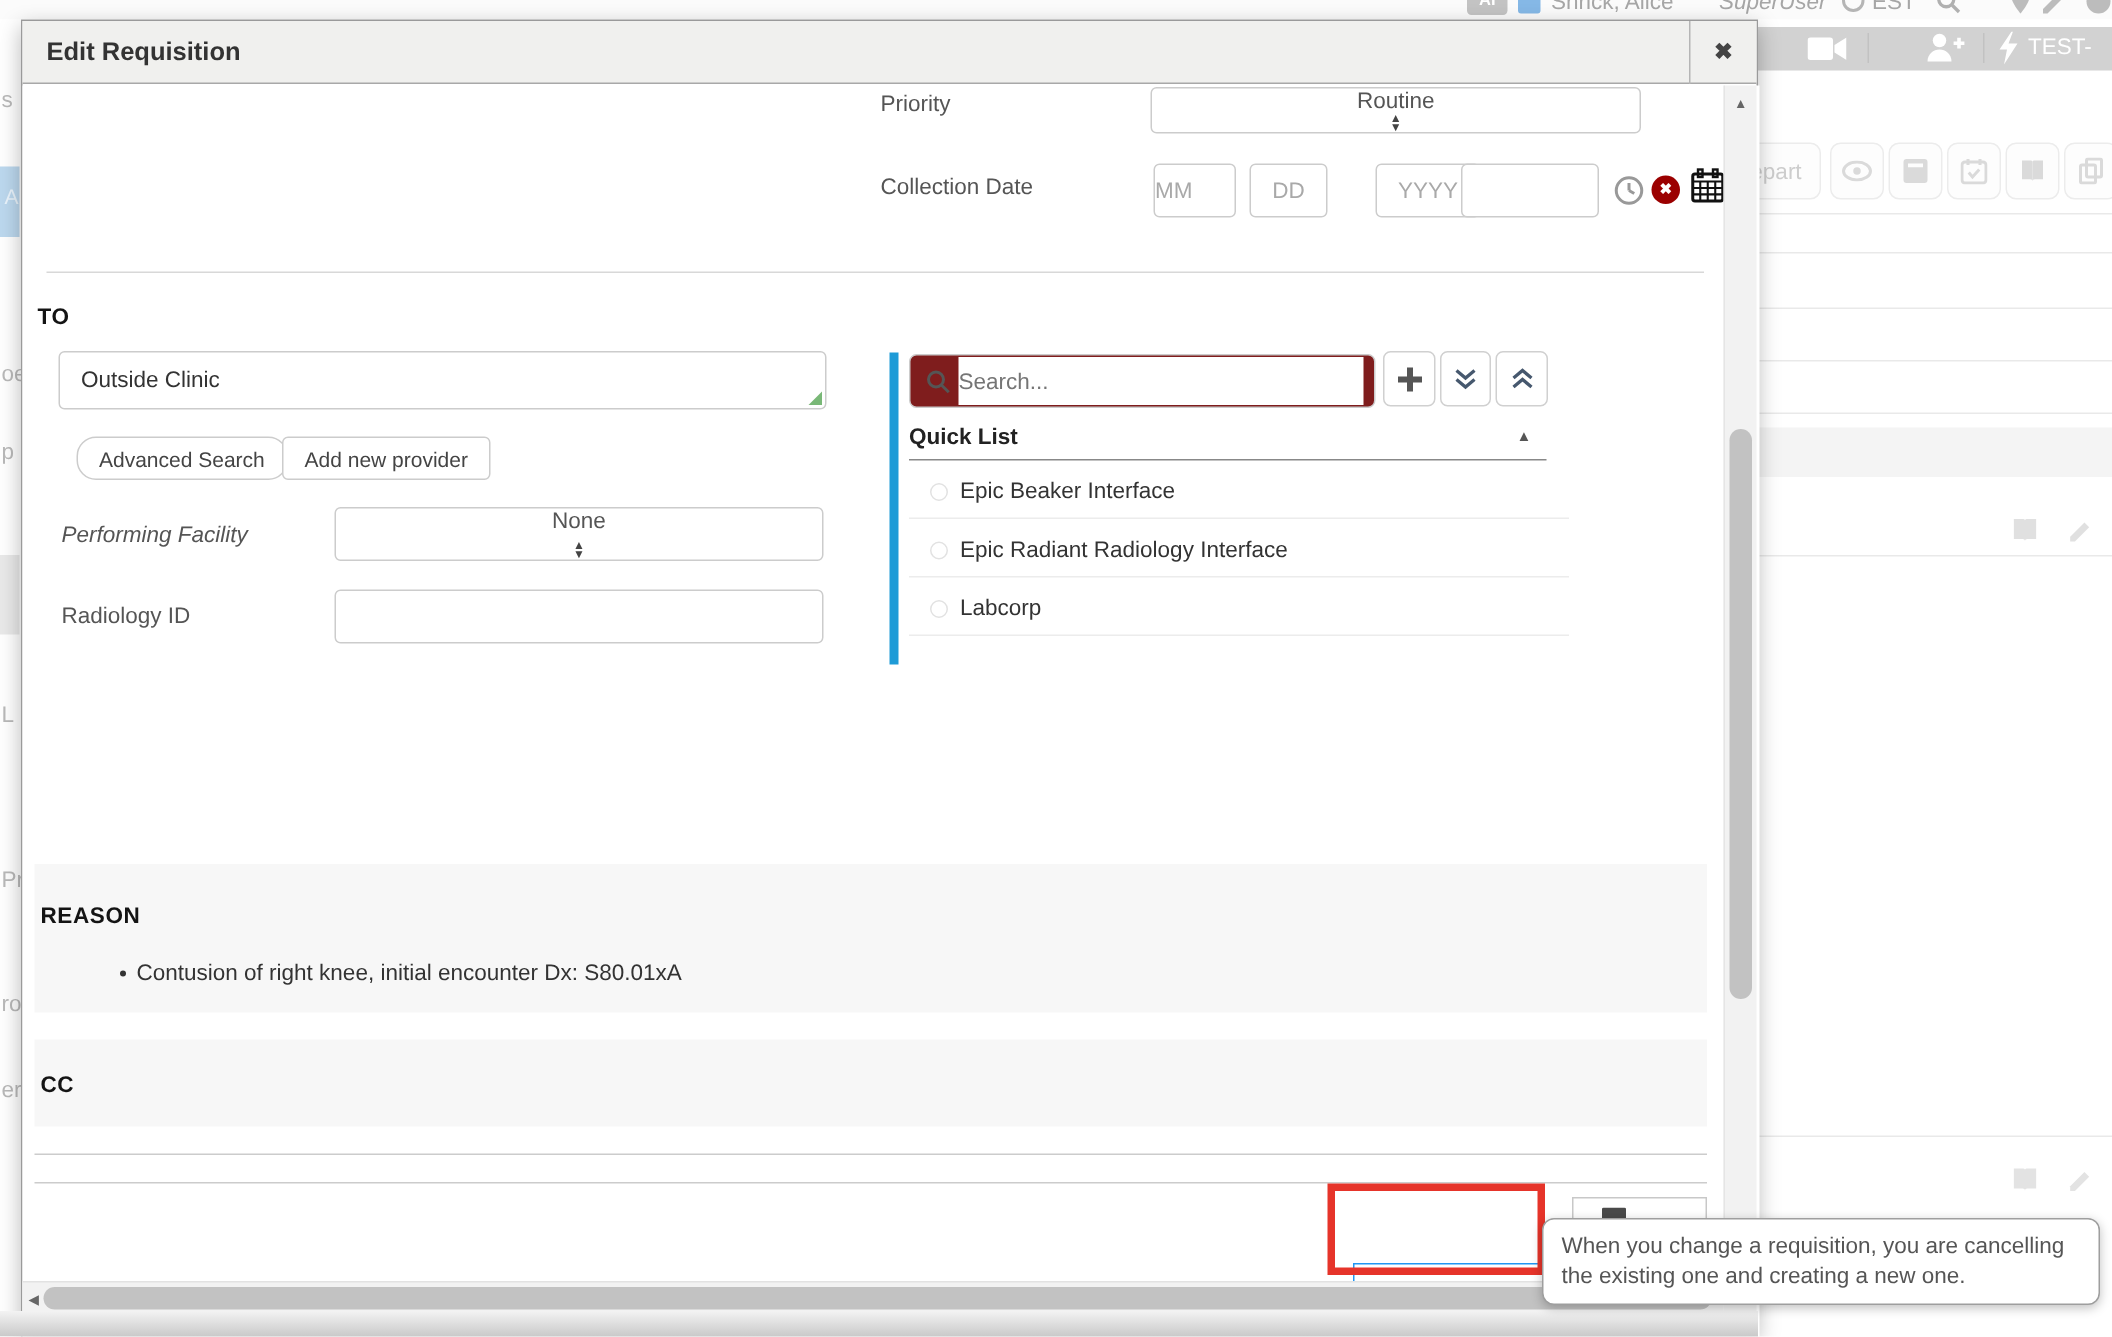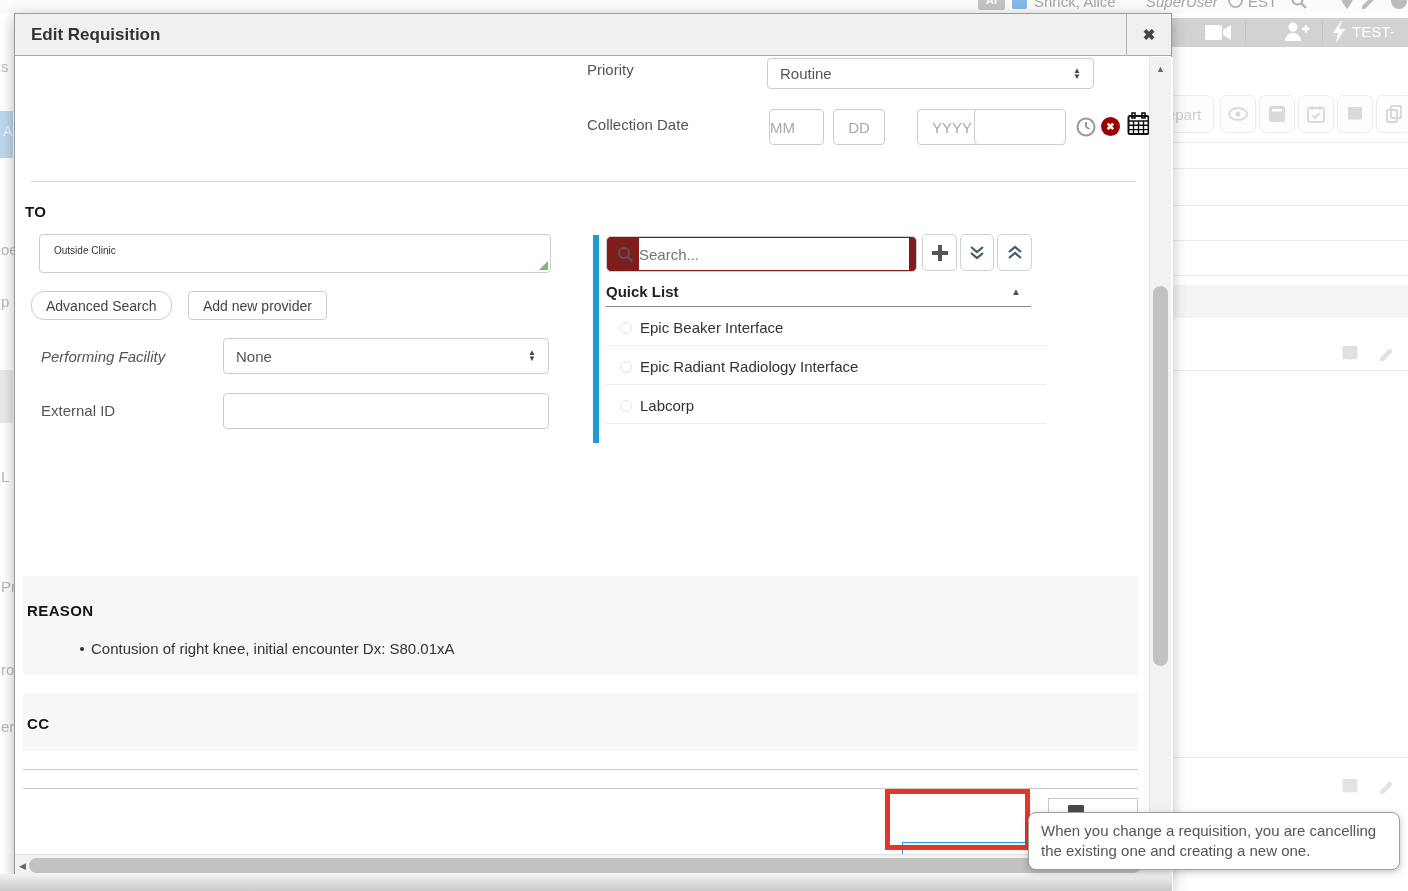--- a/index.html
+++ b/index.html
@@ -34,21 +34,21 @@
   #modal-header { position:absolute; left:0; top:0; width:100%; height:42px; background:#f0f0ee; border-bottom:1px solid #a8a8a8; }
   #modal-title { position:absolute; left:16px; top:0; line-height:42px; font-size:17px; font-weight:bold; color:#333; }
   #modal-close { position:absolute; right:0; top:0; width:45px; height:42px; border-left:1px solid #b5b5b5;
                  text-align:center; line-height:42px; font-size:15px; font-weight:bold; color:#444; cursor:pointer; }
   #modal-body { position:absolute; left:0; top:43px; width:1158px; height:835px; background:#fff; }
 
   .lbl { font-size:15px; color:#555; white-space:nowrap; }
   .sec-h { font-size:15px; font-weight:bold; color:#141414; letter-spacing:.4px; white-space:nowrap; }
   .inp, .sel, .ta { border:1px solid #ccc; border-radius:4px; background:#fff; font-family:inherit; font-size:15px; color:#444; }
   .inp::placeholder { color:#a9a9a9; }
-  .sel { display:flex; align-items:center; padding:0 12px; }
+  .sel { display:flex; align-items:center; padding:0 12px;flex-direction:column; }
   .sel .val { flex:1; color:#555; }
   .btn { border:1px solid #ccc; border-radius:4px; background:#fff; font-size:14px; color:#444; cursor:pointer;
          display:inline-flex; align-items:center; justify-content:center; font-family:inherit; }
   .mini-btn { border:1px solid #d0d0d0; border-radius:5px; background:#fff; display:flex; align-items:center; justify-content:center; cursor:pointer; }
   .gray-block { background:#f7f7f7; }
   .bullet-dot { position:absolute; width:4px; height:4px; border-radius:50%; background:#333; }
   .bullet-tx { position:absolute; font-size:15px; color:#333; white-space:nowrap; }
   .ql-row { position:absolute; left:591px; width:440px; height:35px; border-bottom:1px solid #ececec; cursor:pointer; }
   .ql-radio { position:absolute; left:14px; top:11px; width:12px; height:12px; border:1px solid #e2e2e2; border-radius:50%; background:#fff; }
   .ql-label { position:absolute; left:34px; top:0; line-height:34px; font-size:15px; color:#333; white-space:nowrap; }
@@ -228,36 +228,36 @@
         <rect x="1.5" y="4" width="20" height="18" rx="1.5" fill="none" stroke="#111" stroke-width="2"></rect>
         <rect x="5" y="1" width="3" height="5" fill="none" stroke="#111" stroke-width="1.6"></rect>
         <rect x="15" y="1" width="3" height="5" fill="none" stroke="#111" stroke-width="1.6"></rect>
         <path d="M1.5 9h20 M6.5 9v13 M11.5 9v13 M16.5 9v13 M1.5 13.3h20 M1.5 17.6h20" stroke="#111" stroke-width="1.4" fill="none"></path>
       </svg>
 
     <div class="hline" style="left:16px; top:124px; width:1105px; background:#d8d8d8;"></div>
 
     <span class="sec-h abs" style="left:10px; top:146px;">TO</span>
     <div class="ta abs" style="left:24px; top:177px; width:512px; height:39px;">
-      <span class="abs" style="left:14px; top:10px; font-size:10px; color:#333;">Outside Clinic</span>
+      <span class="abs" style="left:14px; top:10px; font-size:15px; color:#333;">Outside Clinic</span>
       <span class="resize-grip"></span>
     </div>
-    <button class="btn abs" style="left:16px; top:234px; height:29px; padding:0 14px;border-radius:13px;">Advanced Search</button>
+    <button class="btn abs" style="left:36px; top:234px; height:29px; padding:0 14px;border-radius:13px;">Advanced Search</button>
     <button class="btn abs" style="left:173px; top:234px; height:29px; padding:0 14px;text-align:center;">Add new provider</button>
 
     <span class="lbl abs" style="left:26px; top:291px;font-style:italic;">Performing Facility</span>
     <div class="sel abs" style="left:208px; top:281px; width:326px; height:36px;">
       <span class="val">None</span>
       <span class="updown">
           <span>▲</span>
           <span>▼</span>
         </span>
     </div>
 
-    <span class="lbl abs" style="left:26px; top:345px;">External ID</span>
+    <span class="lbl abs" style="left:26px; top:345px;">Radiology ID</span>
     <input class="inp abs" style="left: 208px; top: 336px; width: 326px; height: 36px; padding: 0px 12px;">
 
     <div class="abs" style="left:578px; top:178px; width:6px; height:208px; background:#1e9bd7;"></div>
     <div class="abs" style="left:591px; top:179px; width:311px; height:36px; border:1px solid #ccc; border-radius:5px; background:#7f1d1d;">
       <svg class="abs" style="left:10px; top:9px;" width="17" height="17" viewBox="0 0 17 17">
           <circle cx="7" cy="7" r="5" fill="none" stroke="#555" stroke-width="2"></circle>
           <line x1="10.8" y1="10.8" x2="15.5" y2="15.5" stroke="#555" stroke-width="2"></line>
         </svg>
       <input class="abs" style="left: 32px; top: 1px; width: 270px; height: 32px; border: none; outline: none; font-size: 15px; font-family: inherit;" placeholder="Search...">
     </div>

